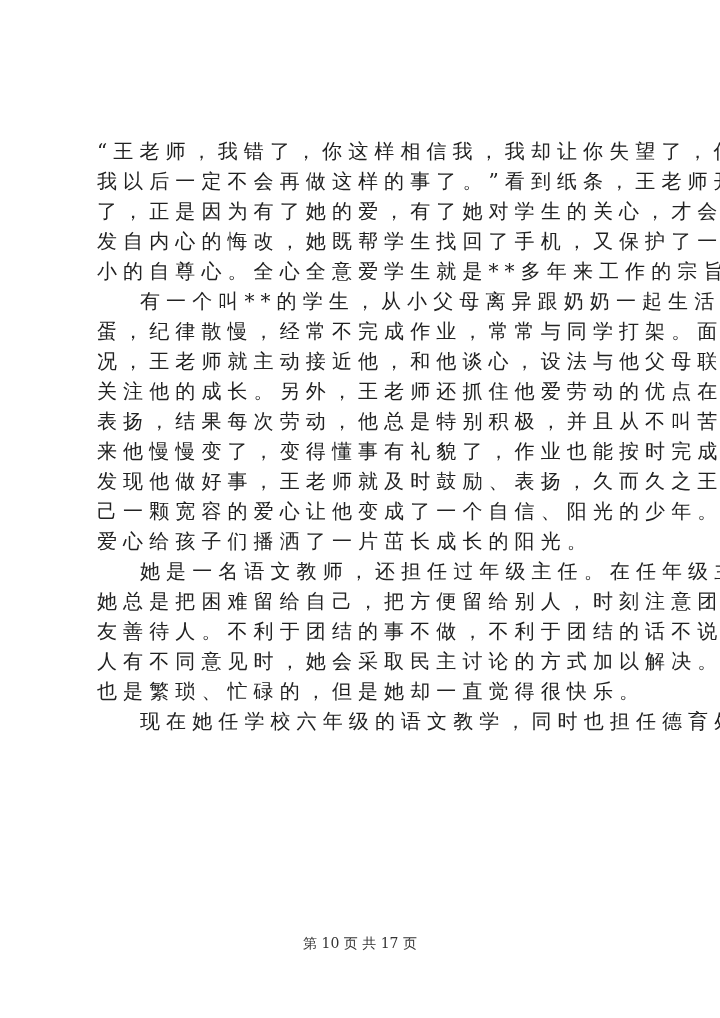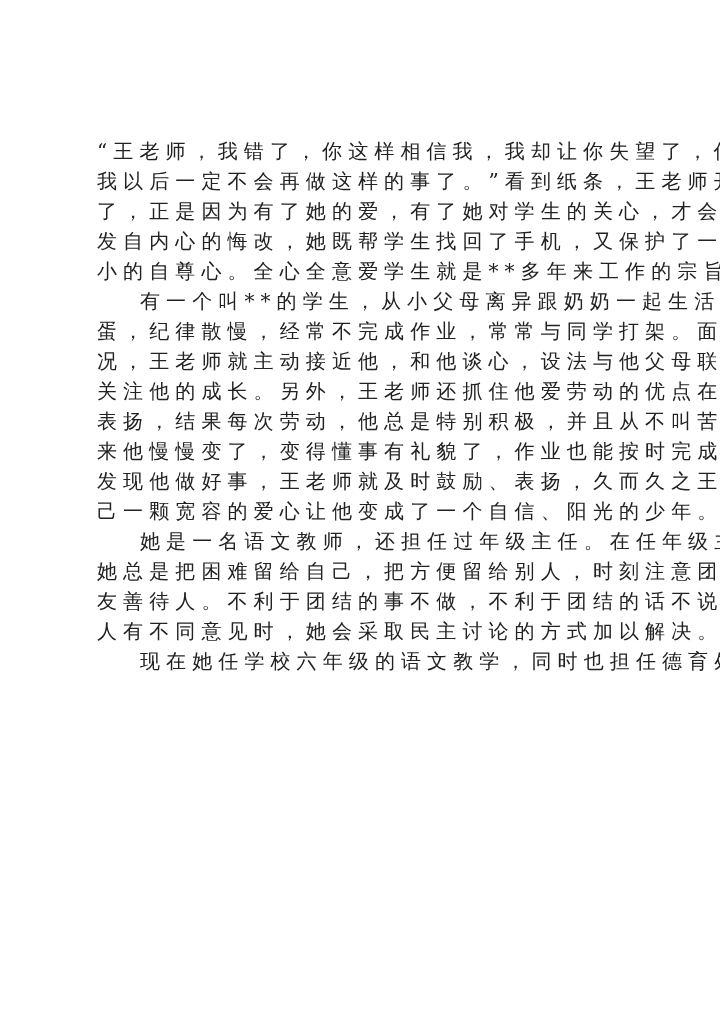--- a/index.html
+++ b/index.html
@@ -28,19 +28,22 @@
     <div class="line">发自内心的悔改，她既帮学生找回了手机，又保护了一个学生幼</div>
     <div class="line">小的自尊心。全心全意爱学生就是**多年来工作的宗旨。</div>
     <div class="line indent">有一个叫**的学生，从小父母离异跟奶奶一起生活，调皮捣</div>
     <div class="line">蛋，纪律散慢，经常不完成作业，常常与同学打架。面对这种情</div>
     <div class="line">况，王老师就主动接近他，和他谈心，设法与他父母联系，共同</div>
     <div class="line">关注他的成长。另外，王老师还抓住他爱劳动的优点在班里大肆</div>
     <div class="line">表扬，结果每次劳动，他总是特别积极，并且从不叫苦叫累。后</div>
     <div class="line">来他慢慢变了，变得懂事有礼貌了，作业也能按时完成，以后一</div>
     <div class="line">发现他做好事，王老师就及时鼓励、表扬，久而久之王老师用自</div>
     <div class="line">己一颗宽容的爱心让他变成了一个自信、阳光的少年。王老师用</div>
+    <div class="line">爱心给孩子们播洒了一片茁长成长的阳光。</div>
     <div class="line indent">她是一名语文教师，还担任过年级主任。在任年级主任其间，</div>
     <div class="line">她总是把困难留给自己，把方便留给别人，时刻注意团结同志，</div>
     <div class="line">友善待人。不利于团结的事不做，不利于团结的话不说，当和别</div>
     <div class="line">人有不同意见时，她会采取民主讨论的方式加以解决。工作虽然</div>
+    <div class="line">也是繁琐、忙碌的，但是她却一直觉得很快乐。</div>
     <div class="line indent">现在她任学校六年级的语文教学，同时也担任德育处的一些</div>
   </div>
+  <div class="footer">第 10 页  共 17 页</div>
 </div>
 
 </body></html>

